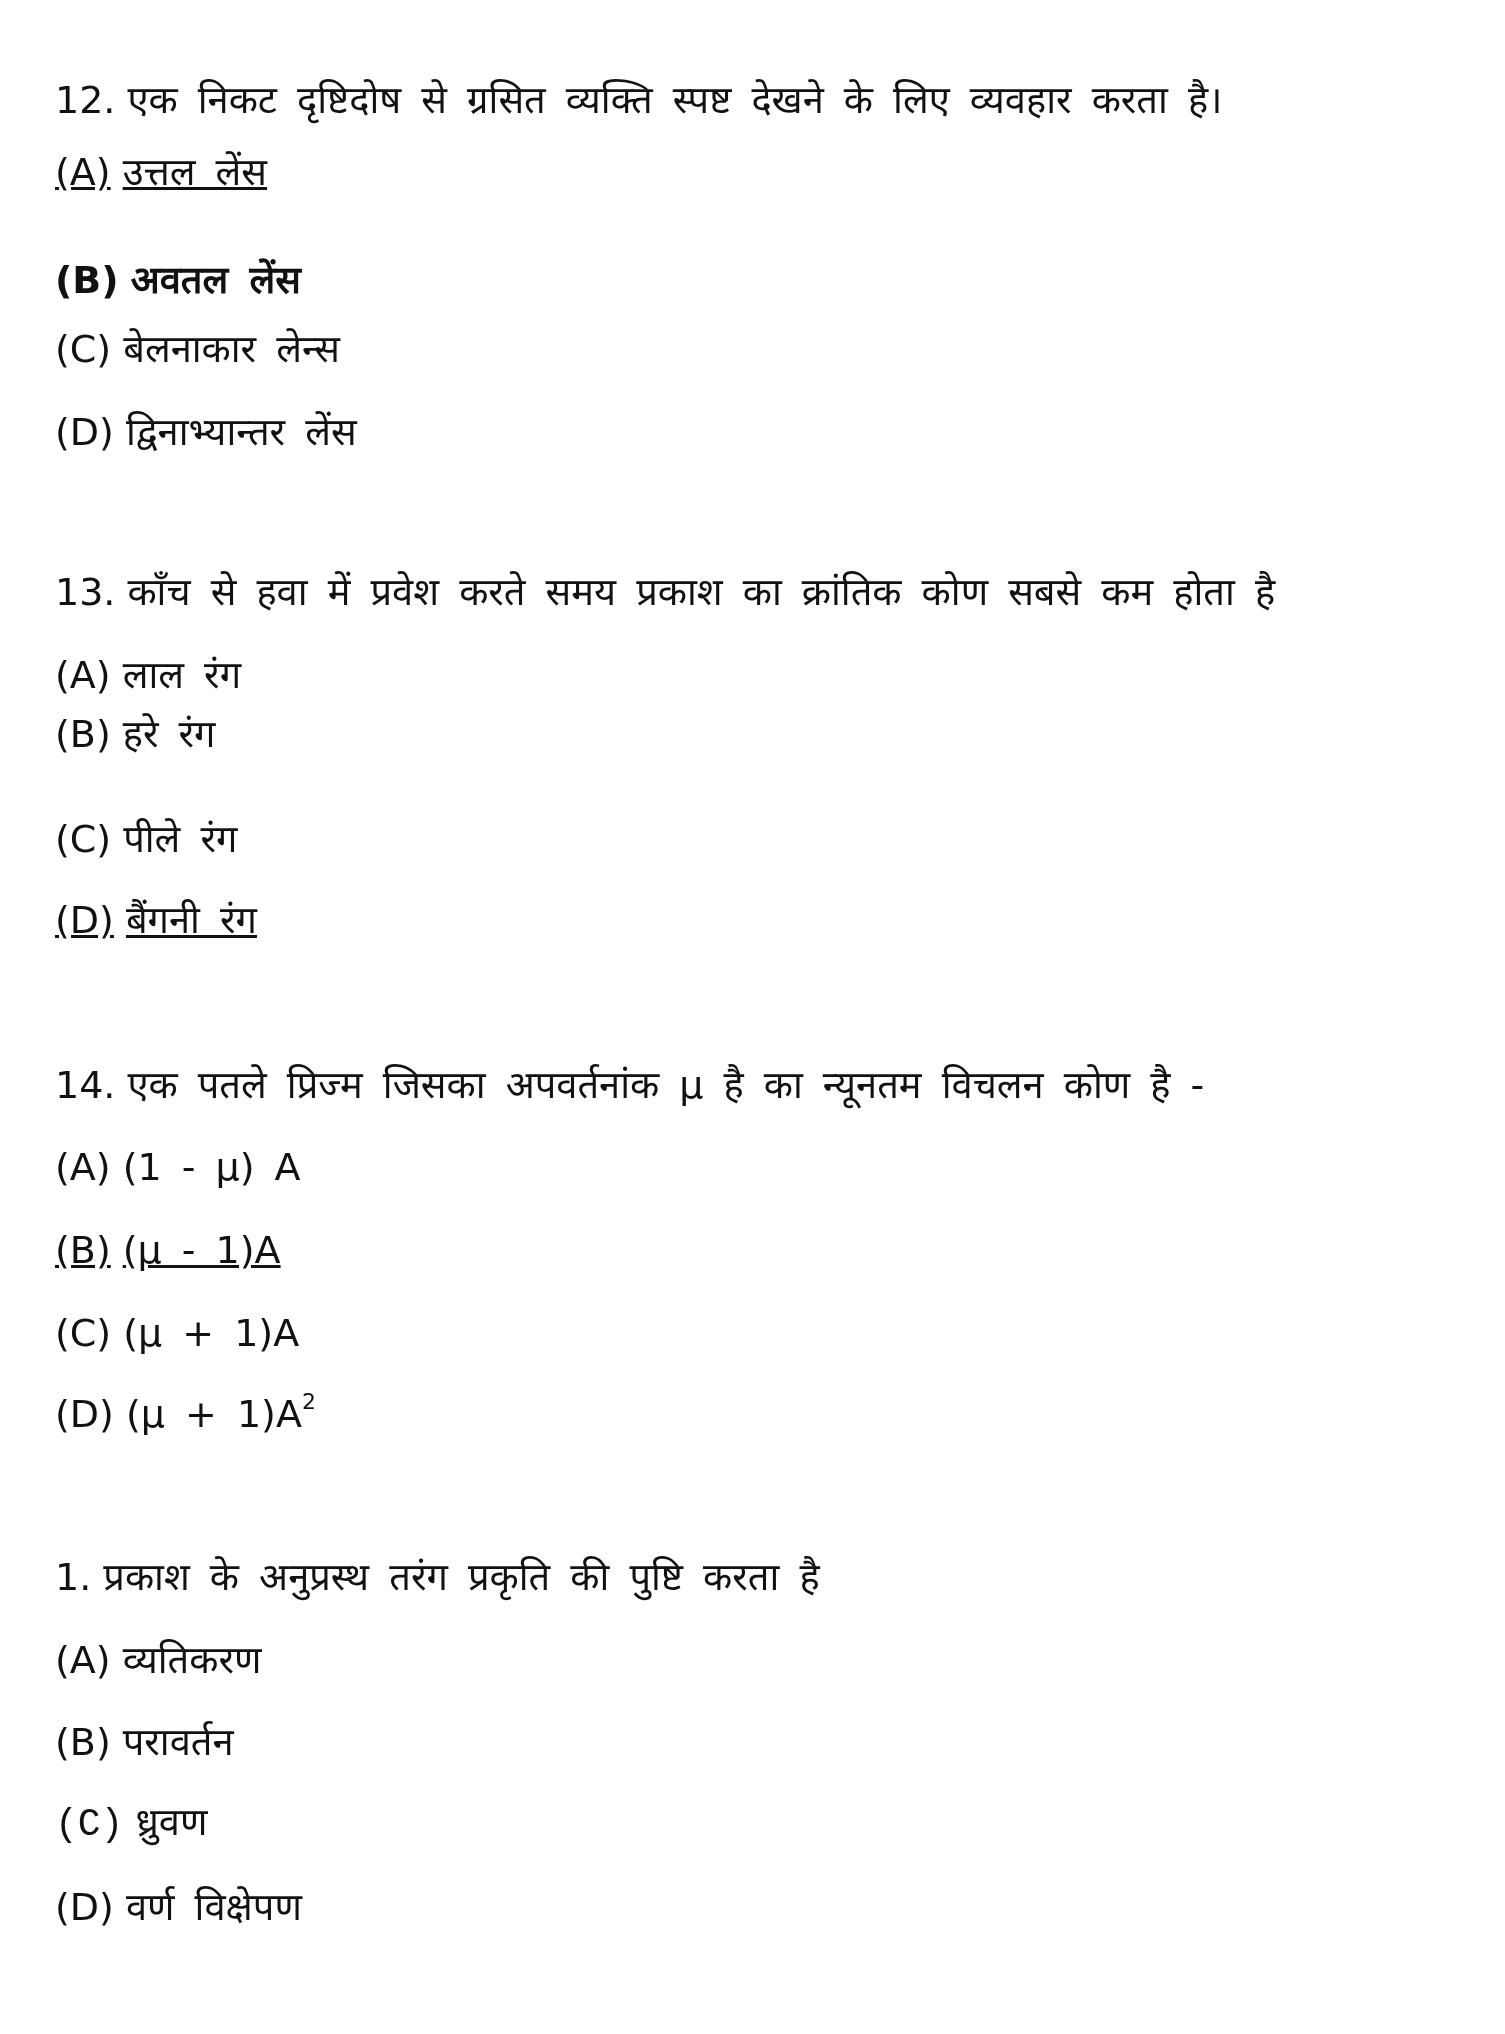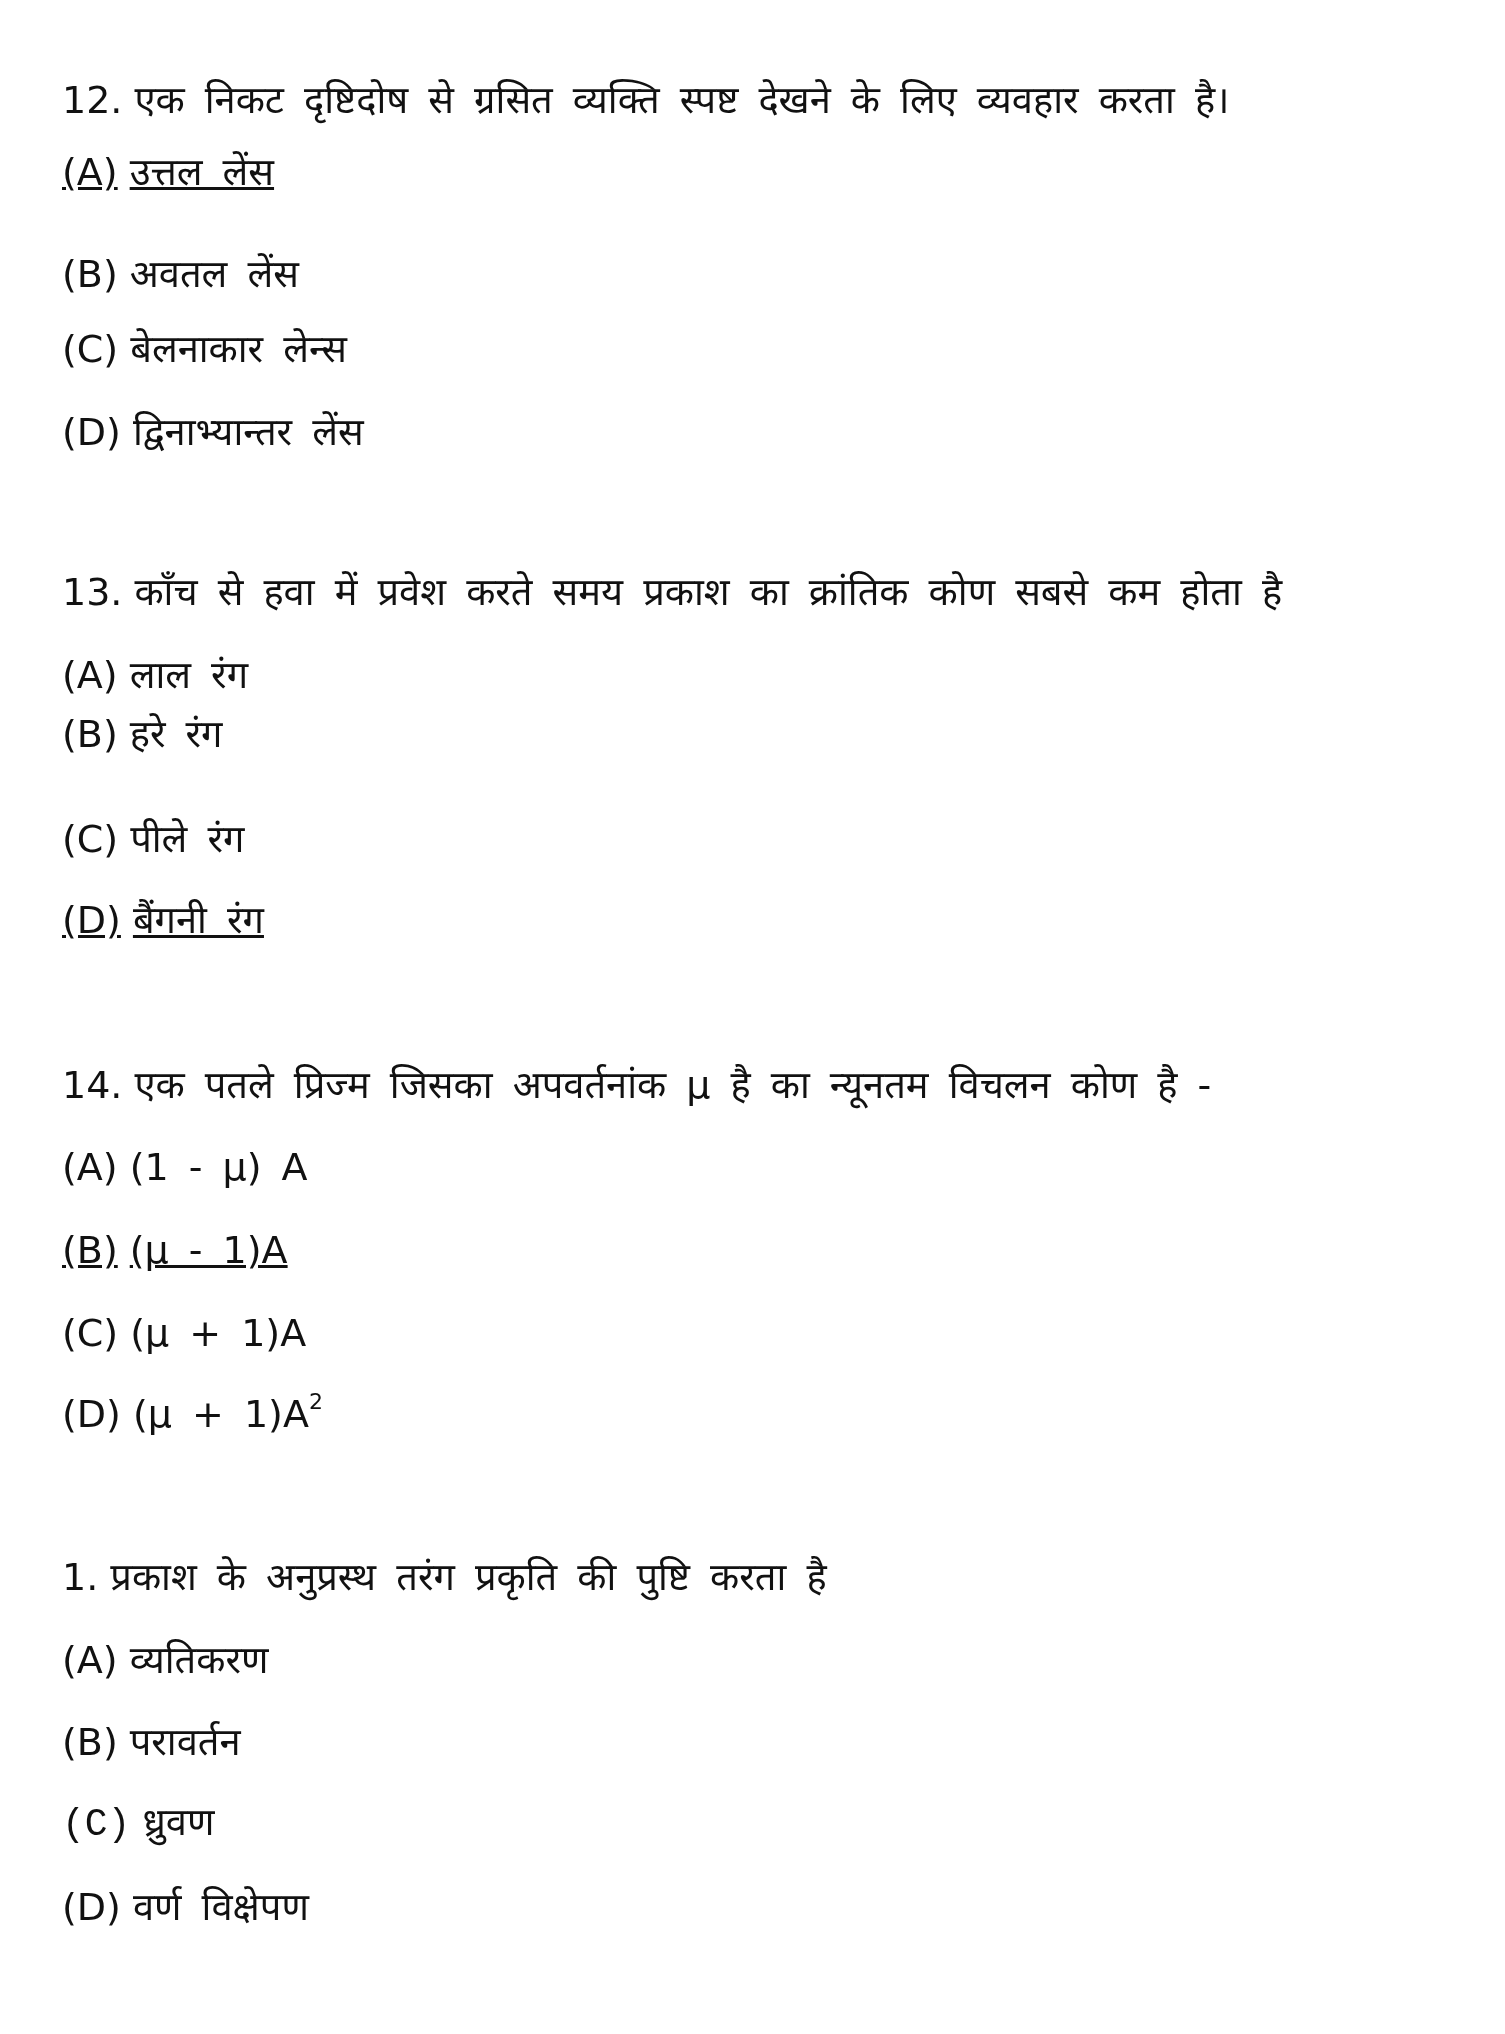--- a/index.html
+++ b/index.html
@@ -3,33 +3,33 @@
 <meta charset="utf-8">
 <style>
   html, body { margin: 0; padding: 0; background: #ffffff; }
   body {
     width: 1505px; height: 2034px; position: relative; overflow: hidden;
     font-family: "DejaVu Sans", "Liberation Sans", sans-serif;
     color: #111111;
   }
   .line {
     position: absolute; left: 55px; height: 60px; line-height: 60px;
-    font-size: 38px; white-space: nowrap; word-spacing: 8px; margin-left: 7px;
+    font-size: 38px; white-space: nowrap; word-spacing: 8px;
   }
   .label { margin-right: 12px; }
   sup { font-size: 22px; vertical-align: 18px; line-height: 0; }
 </style>
 </head>
 <body>
 
 <div class="line" style="top:70px;">
   <span class="label">12.</span><span>एक निकट दृष्टिदोष से ग्रसित व्यक्ति स्पष्ट देखने के लिए व्यवहार करता है।</span>
 </div>
 <div class="line" style="top:142px;text-decoration:underline;"><span class="label">(A)</span><span>उत्तल लेंस</span></div>
-<div class="line" style="top:244px;"><span class="label">(B)</span><span>अवतल लेंस</span></div>
+<div class="line" style="top:250px;font-weight:bold;"><span class="label">(B)</span><span>अवतल लेंस</span></div>
 <div class="line" style="top:319px;"><span class="label">(C)</span><span>बेलनाकार लेन्स</span></div>
 <div class="line" style="top:402px;"><span class="label">(D)</span><span>द्विनाभ्यान्तर लेंस</span></div>
 
 <div class="line" style="top:562px;">
   <span class="label">13.</span><span>काँच से हवा में प्रवेश करते समय प्रकाश का क्रांतिक कोण सबसे कम होता है</span>
 </div>
 <div class="line" style="top:645px;"><span class="label">(A)</span><span>लाल रंग</span></div>
 <div class="line" style="top:704px;"><span class="label">(B)</span><span>हरे रंग</span></div>
 <div class="line" style="top:809px;"><span class="label">(C)</span><span>पीले रंग</span></div>
 <div class="line" style="top:890px;text-decoration:underline;"><span class="label">(D)</span><span>बैंगनी रंग</span></div>

